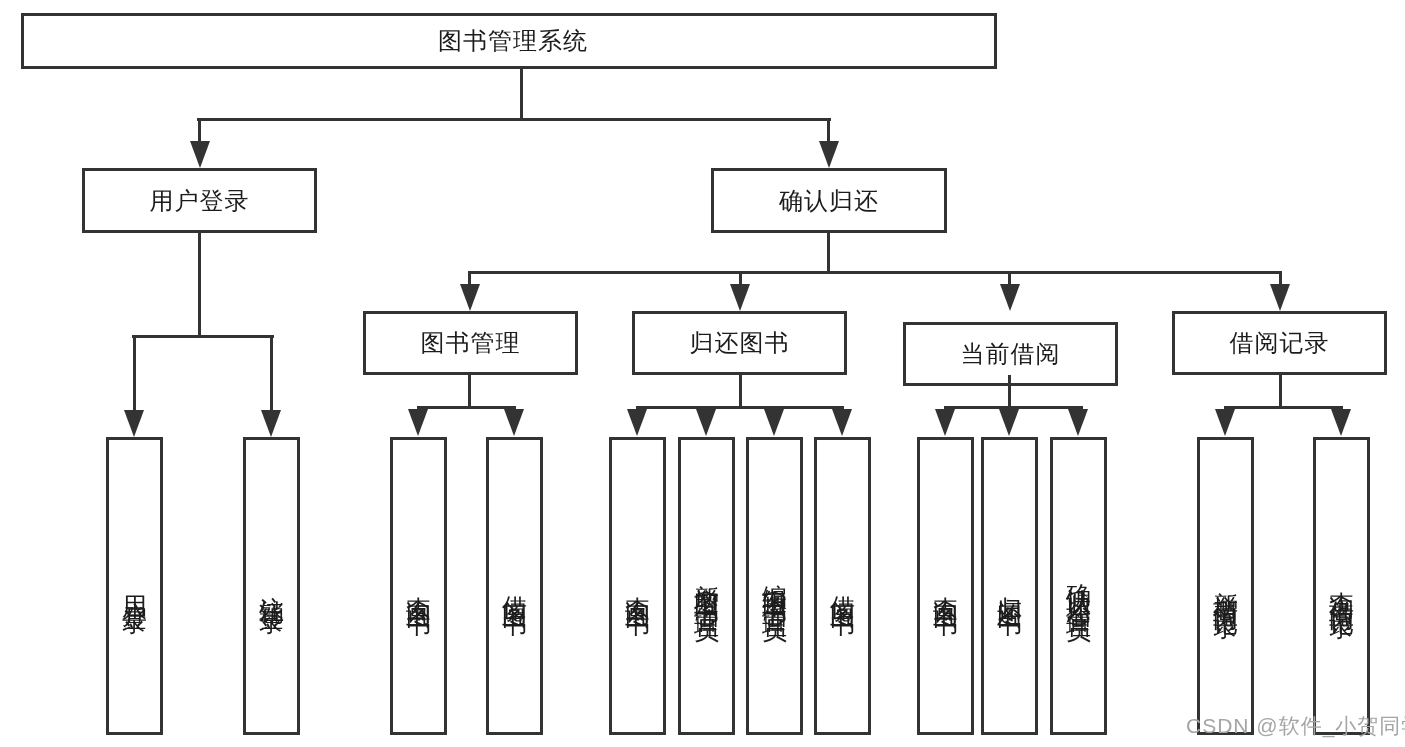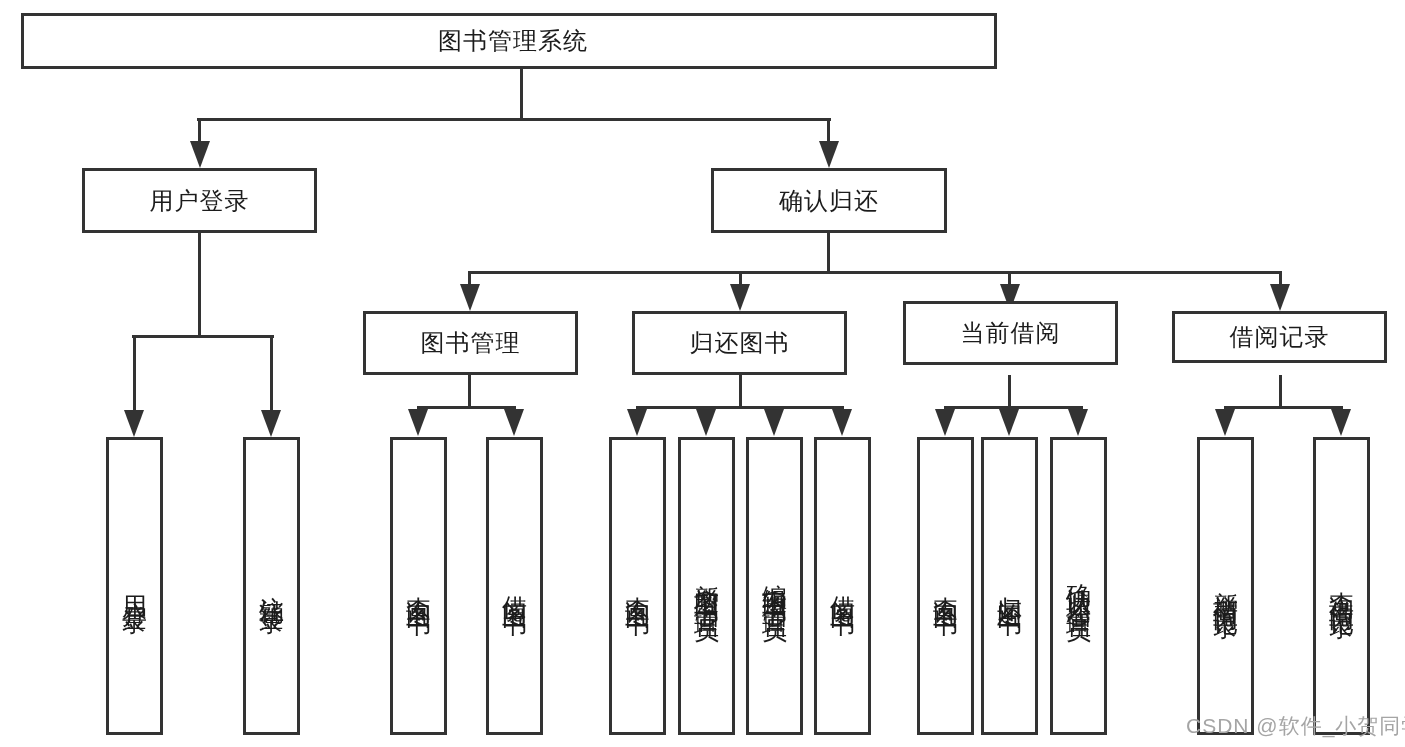--- a/index.html
+++ b/index.html
@@ -74,24 +74,24 @@
   <div class="arr" style="left:1000px;top:284px;"></div>
   <div class="vl" style="left:1279px;top:271px;height:14px;"></div>
   <div class="arr" style="left:1270px;top:284px;"></div>
 
   <div class="box hbox" style="left:363px;top:311px;width:215px;height:64px;">
     <span>图书管理</span>
   </div>
   <div class="box hbox" style="left:632px;top:311px;width:215px;height:64px;">
     <span>归还图书</span>
   </div>
-  <div class="box hbox" style="left:903px;top:301px;width:215px;height:64px;">
+  <div class="box hbox" style="left:903px;top:322px;width:215px;height:64px;">
     <span>当前借阅</span>
   </div>
-  <div class="box hbox" style="left:1172px;top:311px;width:215px;height:52px;">
+  <div class="box hbox" style="left:1172px;top:311px;width:215px;height:64px;">
     <span>借阅记录</span>
   </div>
 
   <div class="vl" style="left:468px;top:375px;height:33px;"></div>
   <div class="hl" style="left:417px;top:406px;width:99px;"></div>
   <div class="vl" style="left:417px;top:406px;height:8px;"></div>
   <div class="arr" style="left:408px;top:409px;"></div>
   <div class="vl" style="left:513px;top:406px;height:8px;"></div>
   <div class="arr" style="left:504px;top:409px;"></div>
 

